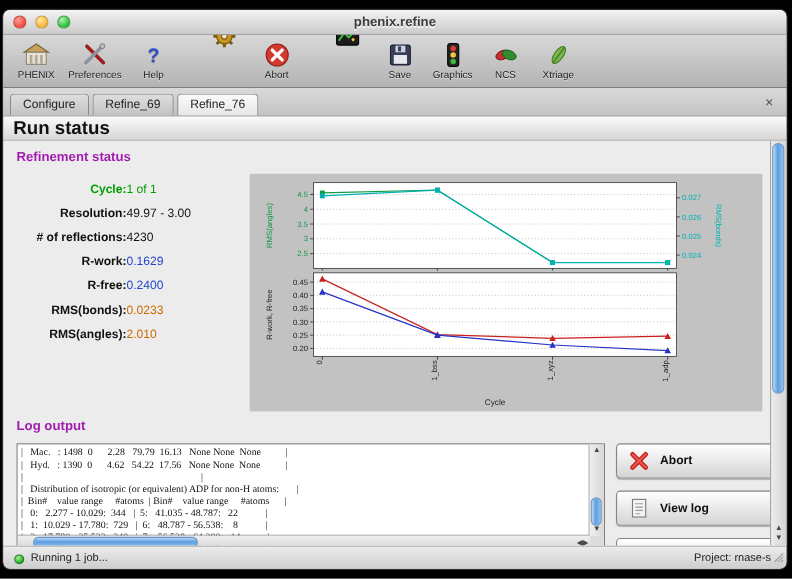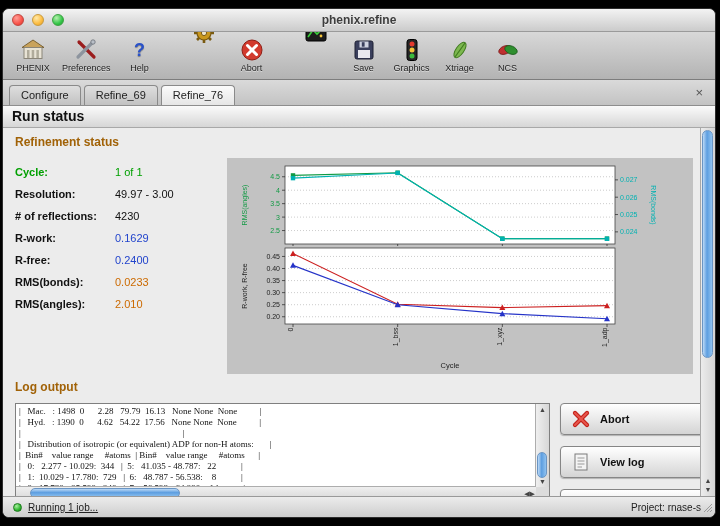--- a/index.html
+++ b/index.html
@@ -48,32 +48,32 @@
   .tab{
     font-size:11px;color:#222;padding:3px 11px 4px;margin-right:3px;
     border:1px solid #8a8a8a;border-bottom:none;border-radius:4px 4px 0 0;
     background:linear-gradient(#dedede,#c2c2c2);
   }
   .tab.active{background:linear-gradient(#fbfbfb,#e6e6e6);}
   .tab-close{margin-left:auto;align-self:center;font-size:13px;color:#555;padding:0 6px;line-height:18px;}
   
   .runstatus{
     height:21px;flex:none;line-height:21px;padding-left:9px;
-    font-size:14px;font-weight:bold;color:#111;
+    font-size:17px;font-weight:bold;color:#111;
     background:linear-gradient(#fbfbfb,#d6d6d6);border-bottom:1px solid #a8a8a8;
   }
   
   .content{flex:1;position:relative;background:#ececec;overflow:hidden;}
   .content-inner{position:absolute;left:0;top:0;right:15px;bottom:0;}
   .refinement{padding:7px 6px 0 12px;}
-  .section-title{font-size:12px;font-weight:bold;color:#a16207;margin:0 0 9px 0;}
+  .section-title{font-size:12px;font-weight:bold;color:#a21caf;margin:0 0 9px 0;}
   .stats-chart{display:flex;}
   .stats{width:212px;flex:none;padding-top:8px;}
   .stat-row{display:flex;font-size:11px;margin-bottom:10px;}
-  .stat-label{font-weight:bold;width:100px;flex:none;color:#111;}
+  .stat-label{font-weight:bold;width:100px;flex:none;color:#111;text-align:right;}
   .stat-value{color:#111;}
   .c-green,.c-green .stat-label{color:#00a000;}
   .c-blue{color:#2244cc;}
   .c-orange{color:#cc6a00;}
   .chart-panel{width:466px;height:216px;flex:none;background:#c2c2c2;}
   
   .log-section{padding:6px 6px 0 12px;}
   .log-row{display:flex;align-items:flex-start;}
   .log-box{
     width:535px;height:98px;flex:none;background:#fff;border:1px solid #7f7f7f;
@@ -109,21 +109,21 @@
     background:linear-gradient(90deg,#bcd9f6,#5d9ee0 45%,#8fc2f0);border:1px solid #6a95c4;box-sizing:border-box;
   }
   .main-arrows{position:absolute;bottom:2px;left:0;width:100%;text-align:center;font-size:7px;color:#444;line-height:9px;}
   
   .statusbar{
     height:20px;flex:none;display:flex;align-items:center;justify-content:space-between;
     padding:0 14px 0 10px;font-size:10px;color:#222;
     background:linear-gradient(#ececec,#cdcdcd);border-top:1px solid #999;
     border-radius:0 0 6px 6px;position:relative;
   }
-  .status-left{display:flex;align-items:center;gap:6px;text-decoration:underline;}
+  .status-left{display:flex;align-items:flex-end;gap:6px;}
   .run-dot{width:9px;height:9px;border-radius:50%;flex:none;
     background:radial-gradient(circle at 35% 30%,#a9f0a0,#2fb72f 60%,#1d7a1d);border:1px solid #1d7a1d;box-sizing:border-box;}
   .resize-grip{position:absolute;right:2px;bottom:2px;}
 </style>
 </head>
 <body>
 
 <div class="window">
 
   <div class="titlebar">
@@ -218,34 +218,34 @@
           <circle cx="12" cy="6" r="2.5" fill="#e43a2e"></circle>
           <circle cx="12" cy="12" r="2.5" fill="#f5c53a"></circle>
           <circle cx="12" cy="18" r="2.5" fill="#3dbb3d"></circle>
         </svg>
       </span>
       <span class="tb-label">Graphics</span>
     </div>
     <div class="tb-item">
       <span class="tb-icon">
         <svg width="24" height="24" viewBox="0 0 24 24">
+          <ellipse cx="9" cy="12" rx="6.5" ry="4" fill="#c03030" transform="rotate(-22 9 12)" stroke="#7c1d1d" stroke-width="0.8"></ellipse>
+          <ellipse cx="15" cy="12" rx="6.5" ry="4" fill="#2f8f2f" transform="rotate(22 15 12)" stroke="#1d5c1d" stroke-width="0.8"></ellipse>
+        </svg>
+      </span>
+      <span class="tb-label">NCS</span>
+    </div>
+    <div class="tb-item">
+      <span class="tb-icon">
+        <svg width="24" height="24" viewBox="0 0 24 24">
           <ellipse cx="12" cy="12" rx="4" ry="9" fill="#7db84f" stroke="#3f7a1f" stroke-width="1" transform="rotate(35 12 12)"></ellipse>
           <line x1="7" y1="19" x2="17" y2="5" stroke="#3f7a1f" stroke-width="1.2"></line>
         </svg>
       </span>
       <span class="tb-label">Xtriage</span>
-    </div>
-    <div class="tb-item">
-      <span class="tb-icon">
-        <svg width="24" height="24" viewBox="0 0 24 24">
-          <ellipse cx="9" cy="12" rx="6.5" ry="4" fill="#c03030" transform="rotate(-22 9 12)" stroke="#7c1d1d" stroke-width="0.8"></ellipse>
-          <ellipse cx="15" cy="12" rx="6.5" ry="4" fill="#2f8f2f" transform="rotate(22 15 12)" stroke="#1d5c1d" stroke-width="0.8"></ellipse>
-        </svg>
-      </span>
-      <span class="tb-label">NCS</span>
     </div>
   </div>
 
   <div class="tabbar">
     <div class="tab">Configure</div>
     <div class="tab">Refine_69</div>
     <div class="tab active">Refine_76</div>
     <div class="tab-close">×</div>
   </div>
 

